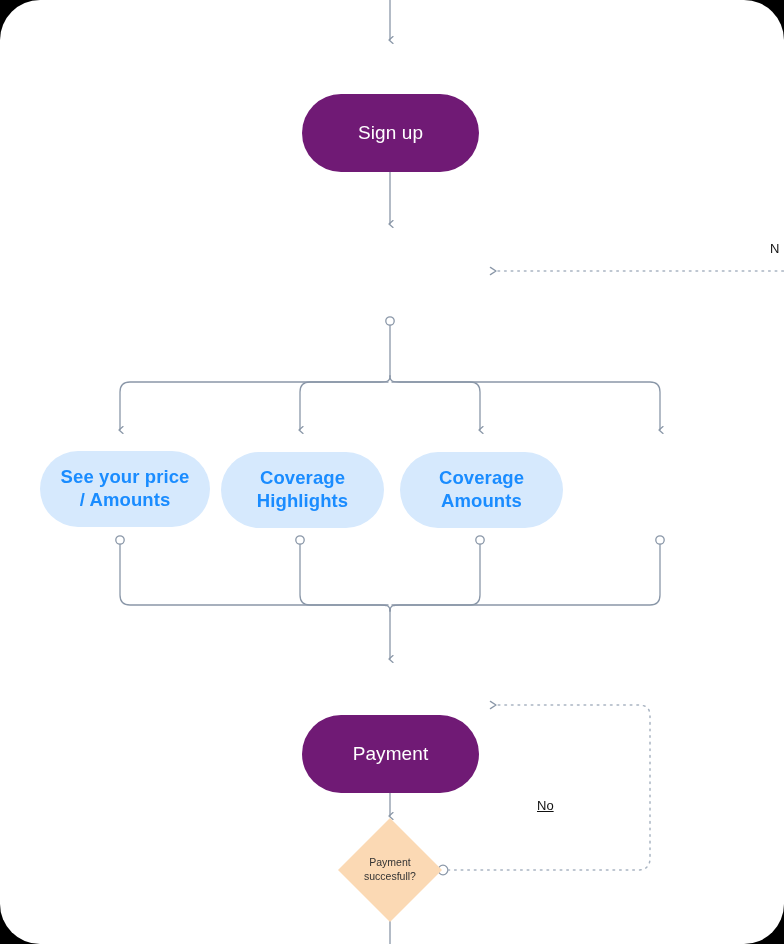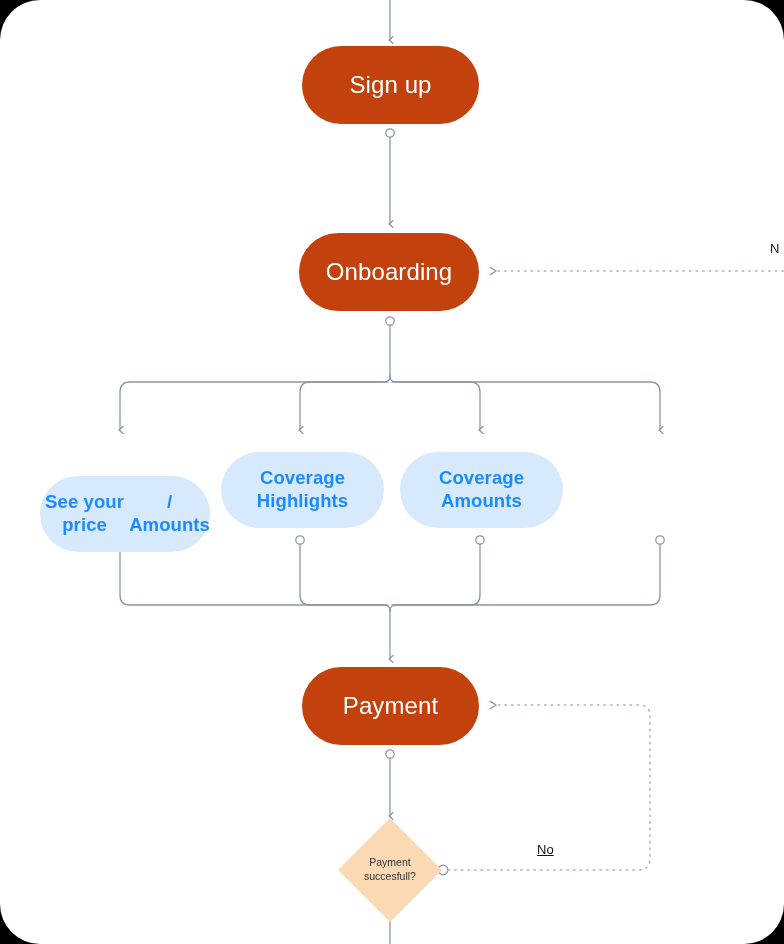--- a/index.html
+++ b/index.html
@@ -32,25 +32,26 @@
   .node {
     position: absolute;
     display: flex;
     align-items: center;
     justify-content: center;
     text-align: center;
     box-sizing: border-box;
     line-height: 1.22;
   }
   .node-primary {
-    background: #c2410c;
+    background: #701a75;
     color: #ffffff;
     border-radius: 999px;
-    font-size: 24px;
+    font-size: 19px;
     letter-spacing: 0.1px;
+    margin-top: 48px;
   }
   .node-secondary {
     background: #d6e9fd;
     color: #1a8cff;
     border-radius: 999px;
     font-size: 18.5px;
     font-weight: 600;
     letter-spacing: 0.1px;
   }
   .node-decision {
@@ -135,25 +136,22 @@
       <path d="M448,870 L638,870 C646,870 650,866 650,858 L650,716 C650,708 646,705 638,705 L496,705" marker-end="url(#arrowdot)"></path>
 
       <path d="M790,271 L496,271" marker-end="url(#arrowdot)"></path>
     </g>
   </svg>
 
   <div class="node node-primary" style="left:302px; top:46px; width:177px; height:78px;">
     <span>Sign up</span>
   </div>
 
-  <div class="node node-primary" style="left:299px; top:233px; width:180px; height:78px;">
-    <span>Onboarding</span>
-  </div>
 
-  <div class="node node-secondary" style="left:40px; top:476px; width:170px; height:76px; flex-direction:row;">
+  <div class="node node-secondary" style="left:40px; top:451px; width:170px; height:76px; flex-direction:column;">
     <span>See your price</span>
     <span>/ Amounts</span>
   </div>
 
   <div class="node node-secondary" style="left:221px; top:452px; width:163px; height:76px; flex-direction:column;">
     <span>Coverage</span>
     <span>Highlights</span>
   </div>
 
   <div class="node node-secondary" style="left:400px; top:452px; width:163px; height:76px; flex-direction:column;">
@@ -169,17 +167,17 @@
   <div class="node node-decision" style="left:337px; top:817px; width:106px; height:106px;">
     <svg class="diamond-shape" viewBox="0 0 106 106" xmlns="http://www.w3.org/2000/svg">
       <polygon points="53,1 105,53 53,105 1,53" fill="#fbd9b4"></polygon>
     </svg>
     <div class="decision-label">
       <div>Payment</div>
       <div>succesfull?</div>
     </div>
   </div>
 
-  <div class="edge-label" style="left:537px; top:842px;text-decoration:underline;">No</div>
+  <div class="edge-label" style="left:537px; top:798px;text-decoration:underline;">No</div>
 
   <div class="edge-label" style="left:770px; top:241px;">N</div>
 
 </div>
 
 </body></html>

